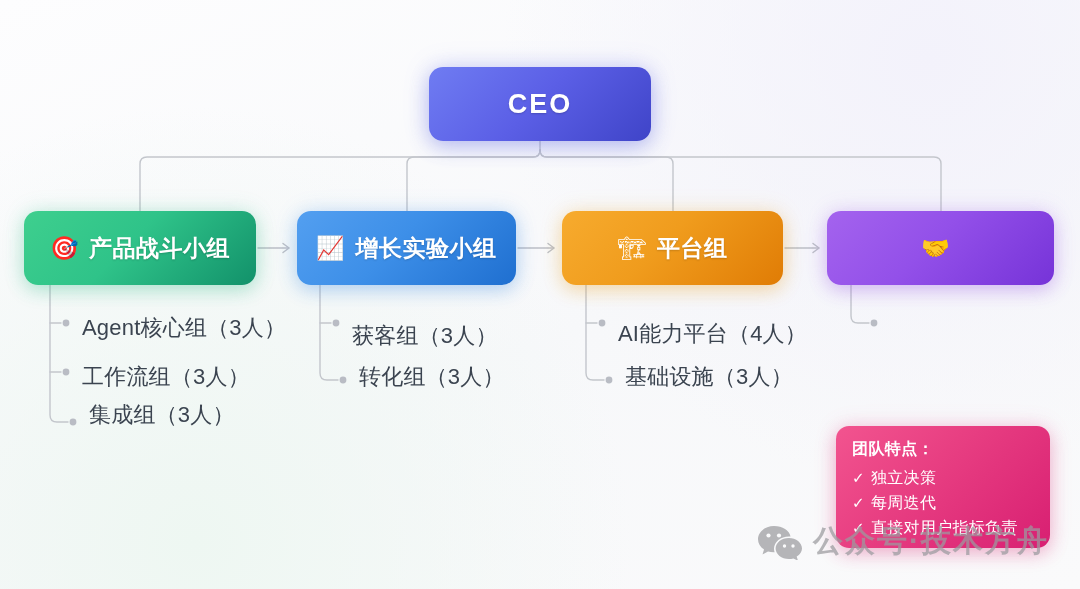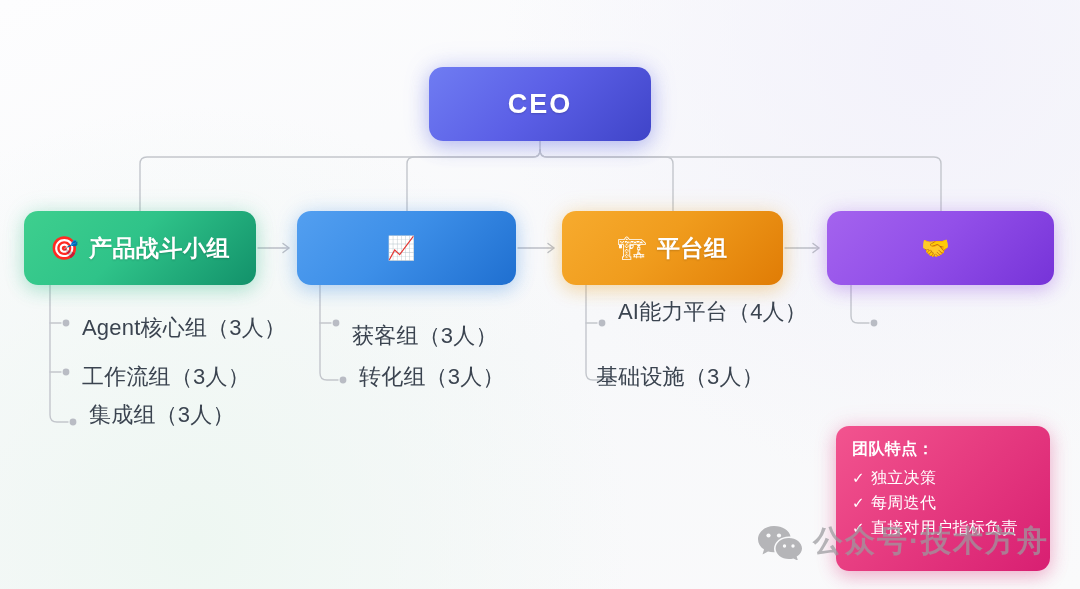--- a/index.html
+++ b/index.html
@@ -107,21 +107,21 @@
     font-size: 22px;
     color: #3b4450;
     white-space: nowrap;
     letter-spacing: 0.2px;
   }
 
   
   #note-card {
     position: absolute;
     left: 836px; top: 426px;
-    width: 214px; height: 145px;
+    width: 214px; height: 122px;
     border-radius: 13px;
     background: linear-gradient(135deg, #f2548f 0%, #e83f82 40%, #d81f72 100%);
     box-shadow: 0 6px 18px rgba(215,40,115,0.28), 0 0 22px rgba(240,90,150,0.18);
     padding: 13px 4px 0 16px;
     color: #ffffff;
   }
 
   #note-card .note-title {
     font-size: 16px;
     font-weight: bold;
@@ -214,40 +214,41 @@
     <span class="label">CEO</span>
   </div>
 
   <div class="node" id="node-product">
     <span class="emoji">🎯</span>
     <span class="label">产品战斗小组</span>
   </div>
 
   <div class="node" id="node-growth">
     <span class="emoji">📈</span>
+    <span class="label">增长实验小组</span>
   </div>
 
   <div class="node" id="node-platform">
     <span class="emoji">🏗</span>
     <span class="label">平台组</span>
   </div>
 
   <div class="node" id="node-support">
     <span class="emoji">🤝</span>
   </div>
 
   <div class="leaf" style="left:82px; top:313px;">Agent核心组（3人）</div>
   <div class="leaf" style="left:82px; top:362px;">工作流组（3人）</div>
   <div class="leaf" style="left:89px; top:400px;">集成组（3人）</div>
 
   <div class="leaf" style="left:352px; top:313px;margin-top:8px;">获客组（3人）</div>
   <div class="leaf" style="left:359px; top:362px;">转化组（3人）</div>
 
-  <div class="leaf" style="left:618px; top:297px;">AI能力平台（4人）</div>
-  <div class="leaf" style="left:596px; top:362px;">基础设施（3人）</div>
+  <div class="leaf" style="left:618px; top:319px;">AI能力平台（4人）</div>
+  <div class="leaf" style="left:625px; top:362px;">基础设施（3人）</div>
 
 
   <div id="note-card">
     <div class="note-title">团队特点：</div>
 
     <div class="note-item">
       <span class="check">✓</span>
       <span>独立决策</span>
     </div>
 

